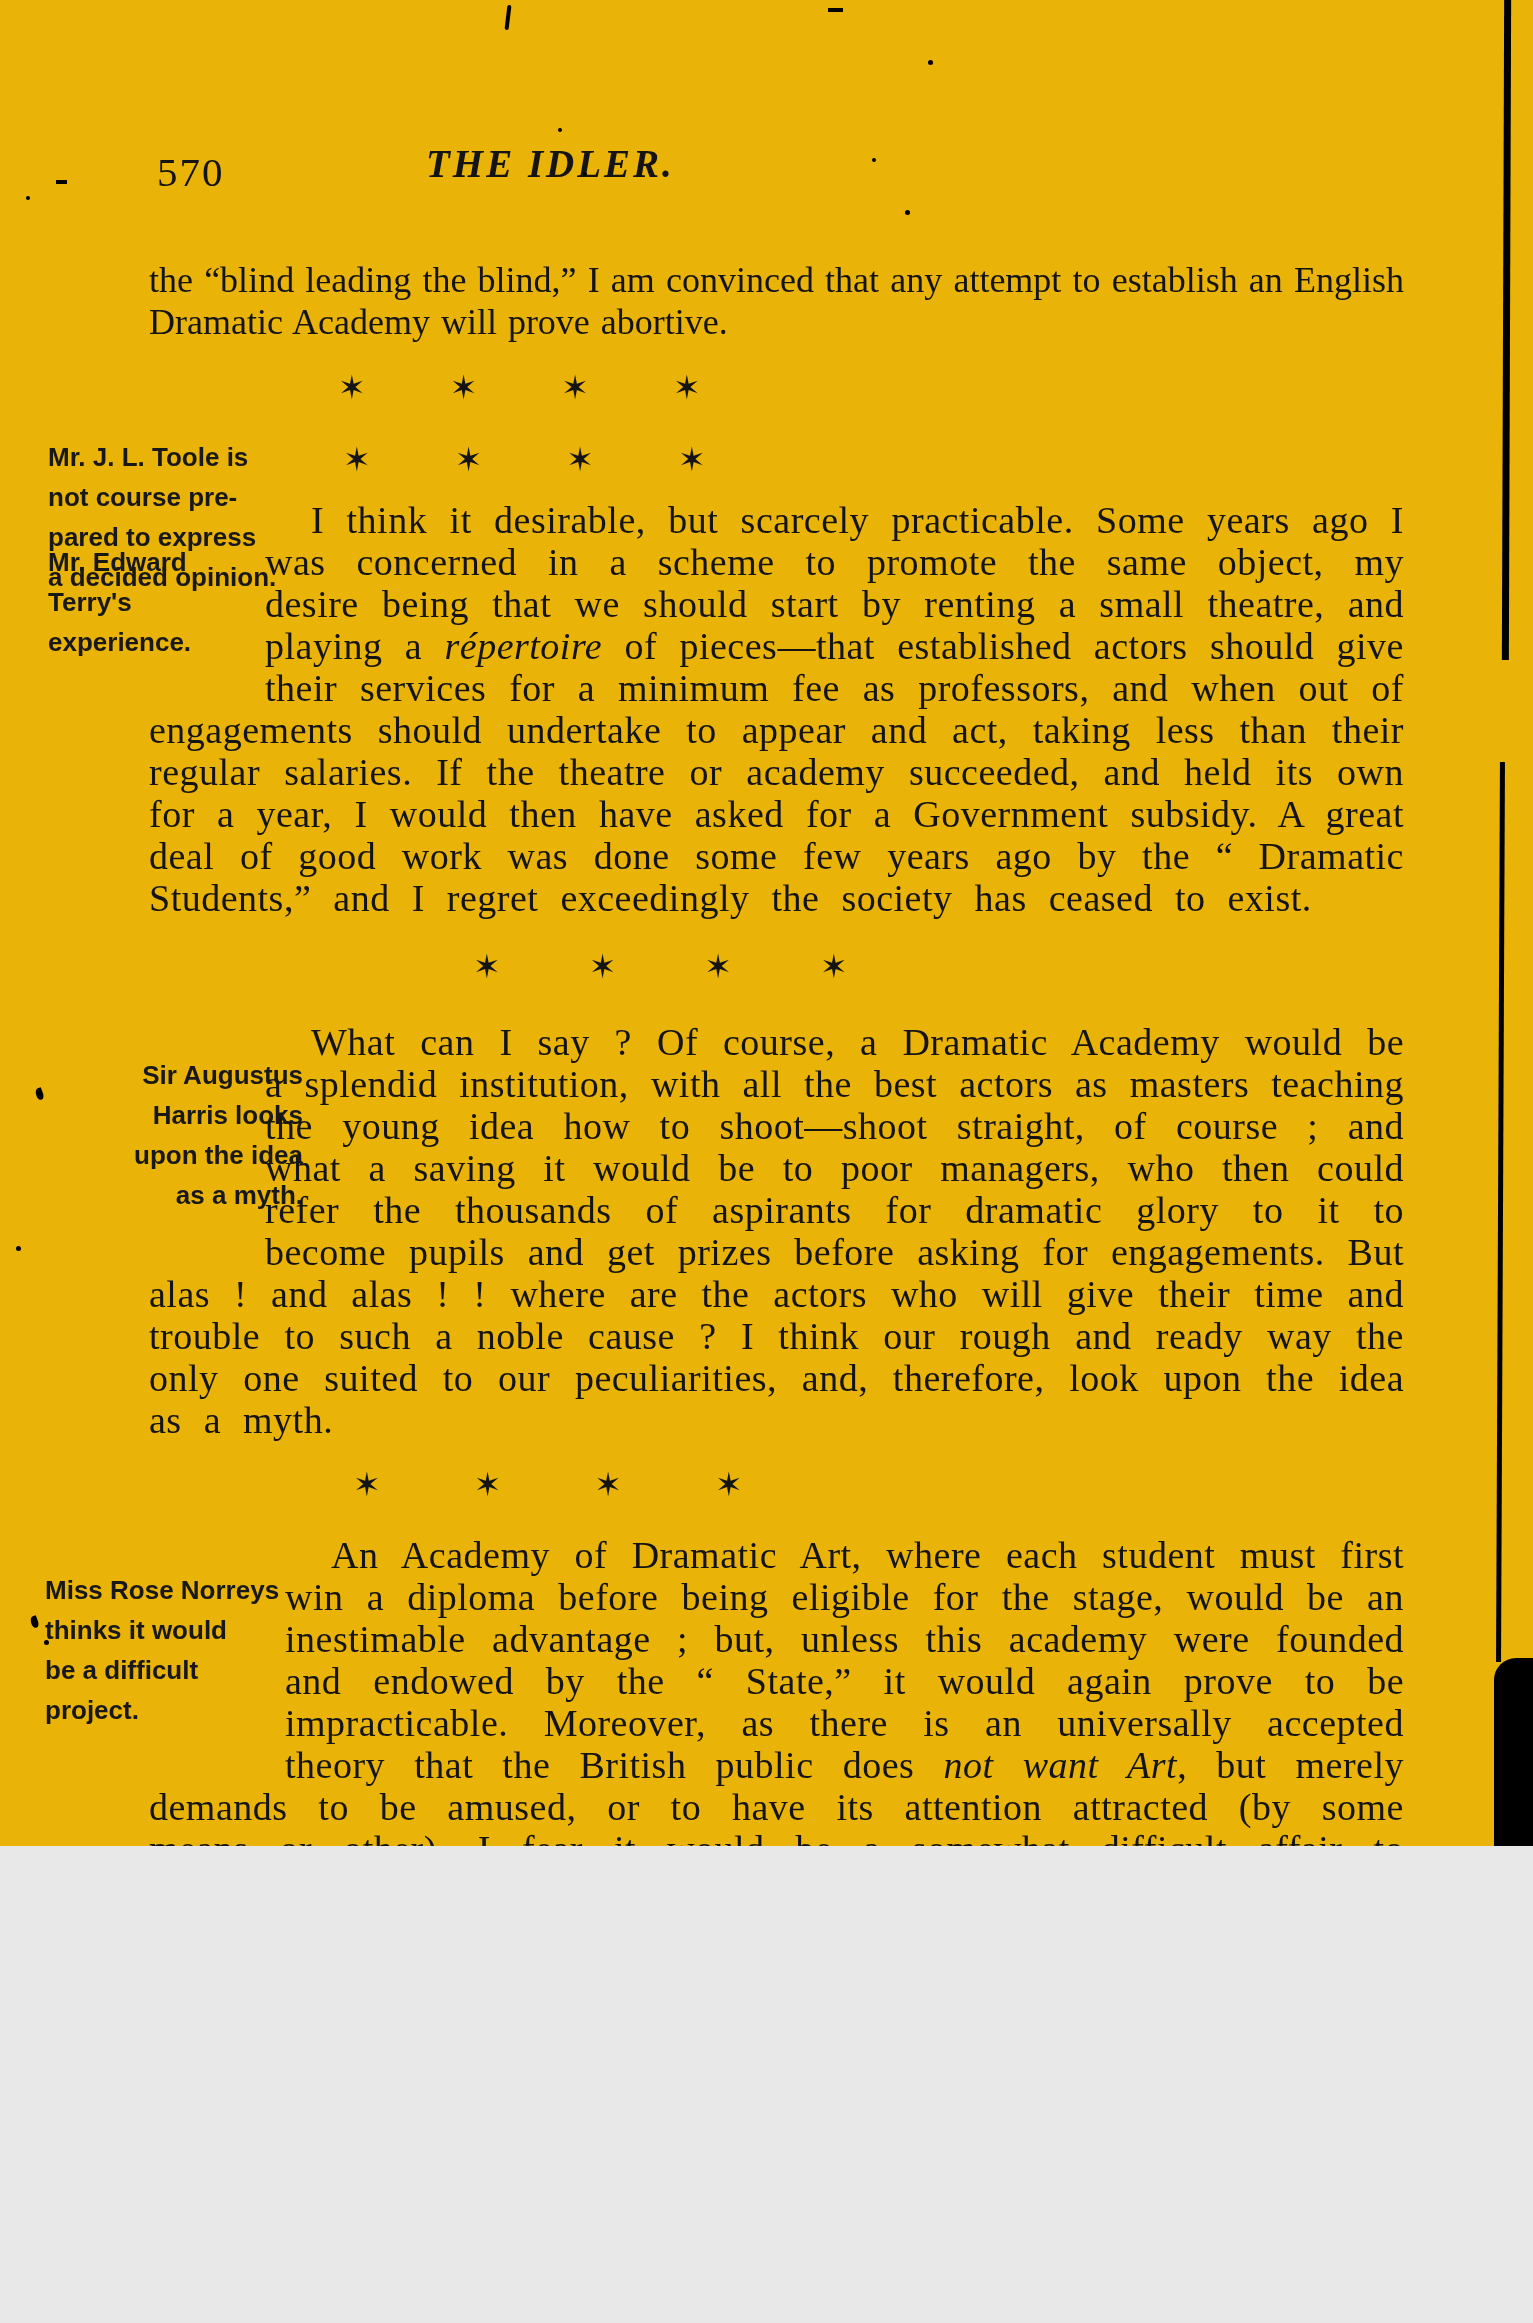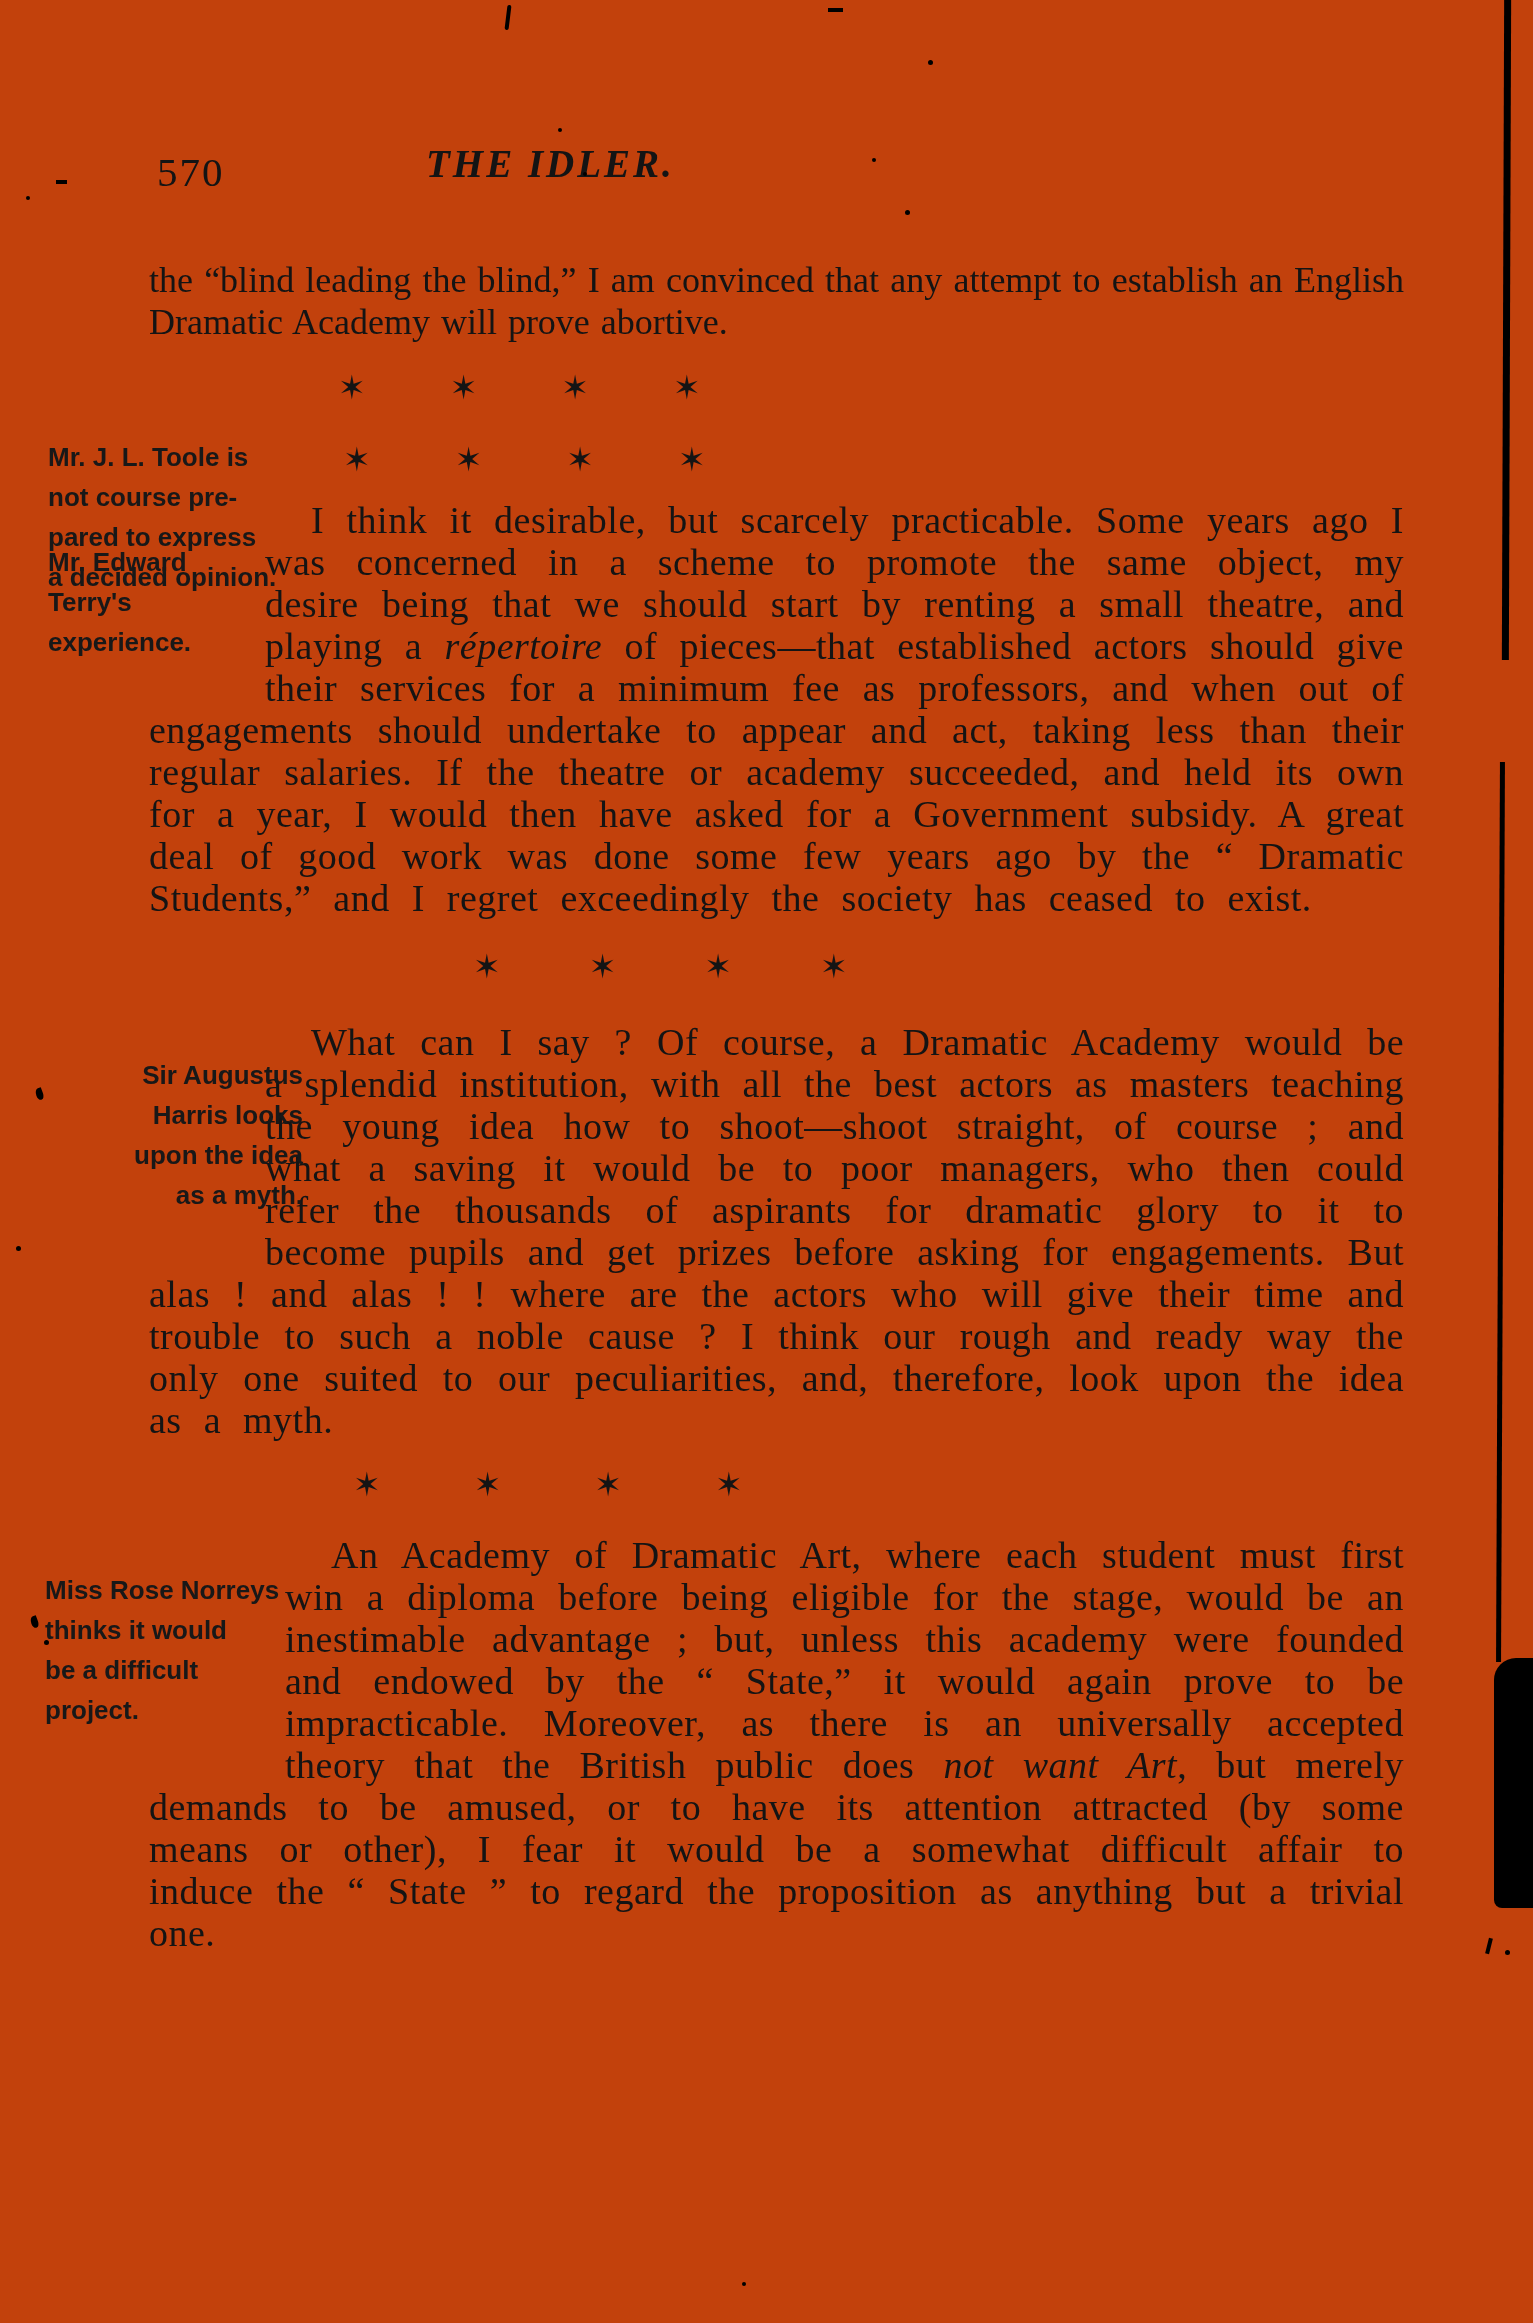--- a/index.html
+++ b/index.html
@@ -1,19 +1,19 @@
 <!DOCTYPE html>
 <html><head>
 <meta charset="utf-8">
 <style>
   html,body{margin:0;padding:0;background:#e8e8e8;}
   .page{
     position:relative;
-    width:1533px;height:2323px;
-    background:#c2410c;
+    width:1533px;height:1846px;
+    background:#eab308;
     color:#141414;
     font-family:"Liberation Serif",serif;
     overflow:hidden;
   }
   
   .page-number{
     position:absolute;left:157px;top:148px;
     font-size:41px;letter-spacing:2px;
   }
   .journal-title{

